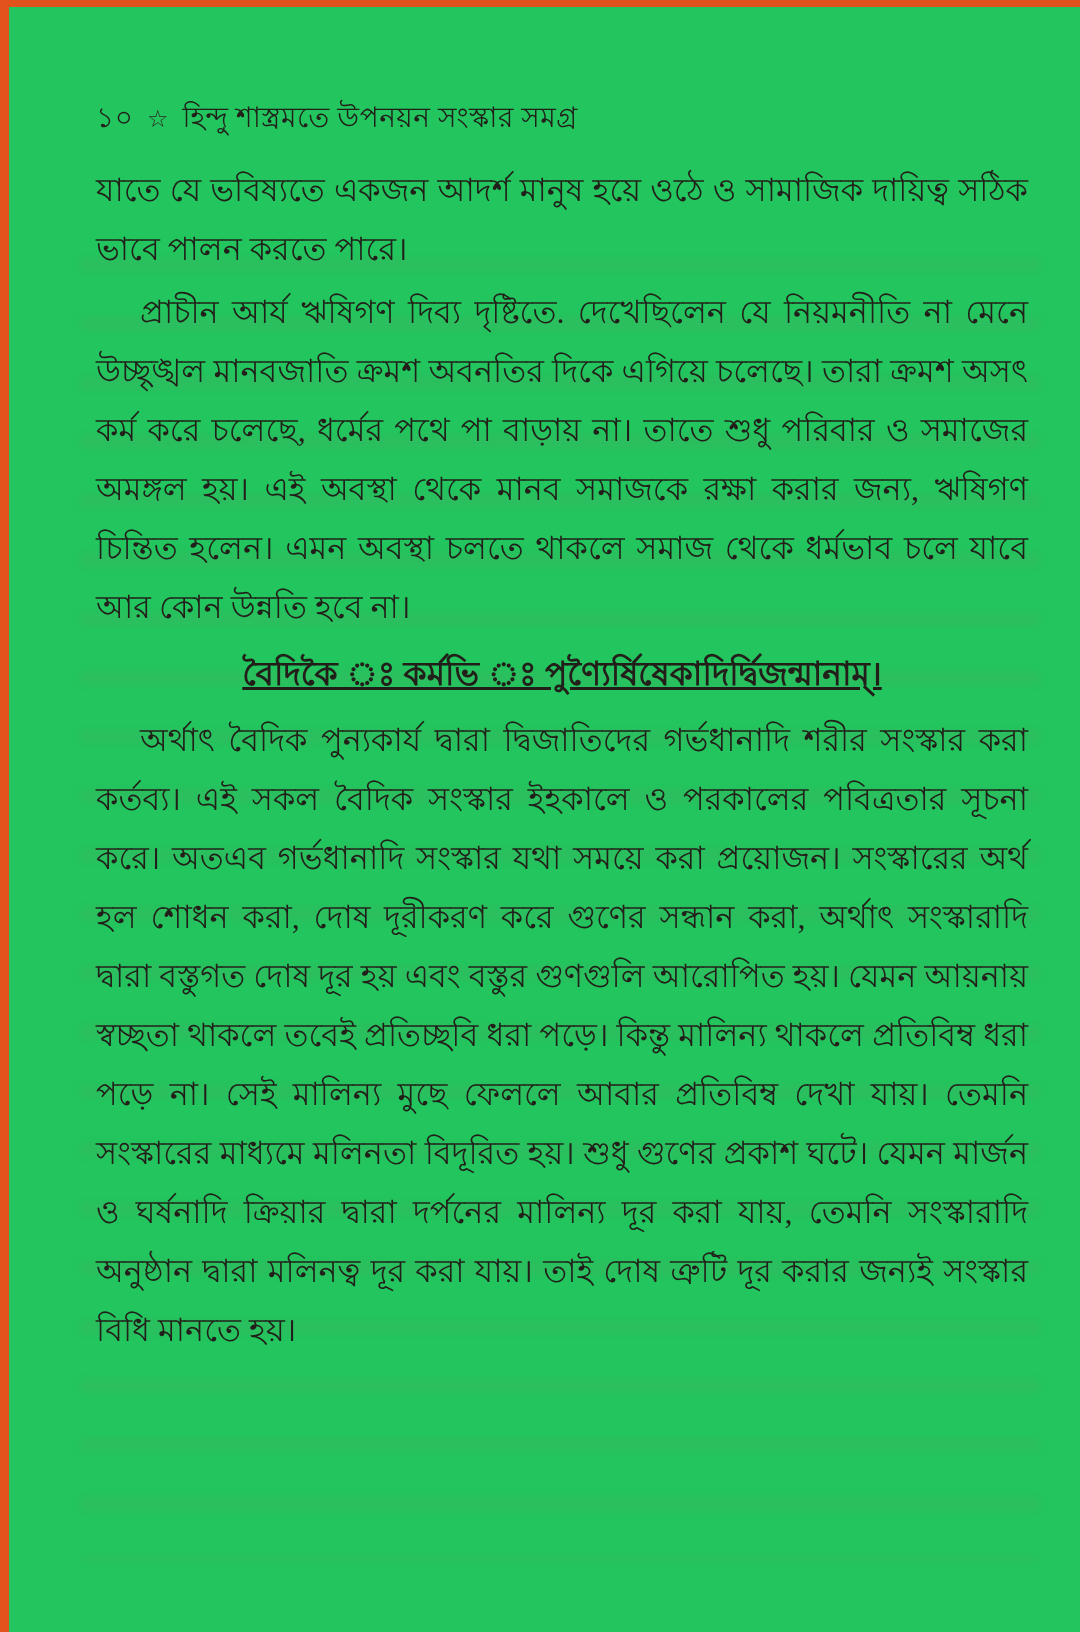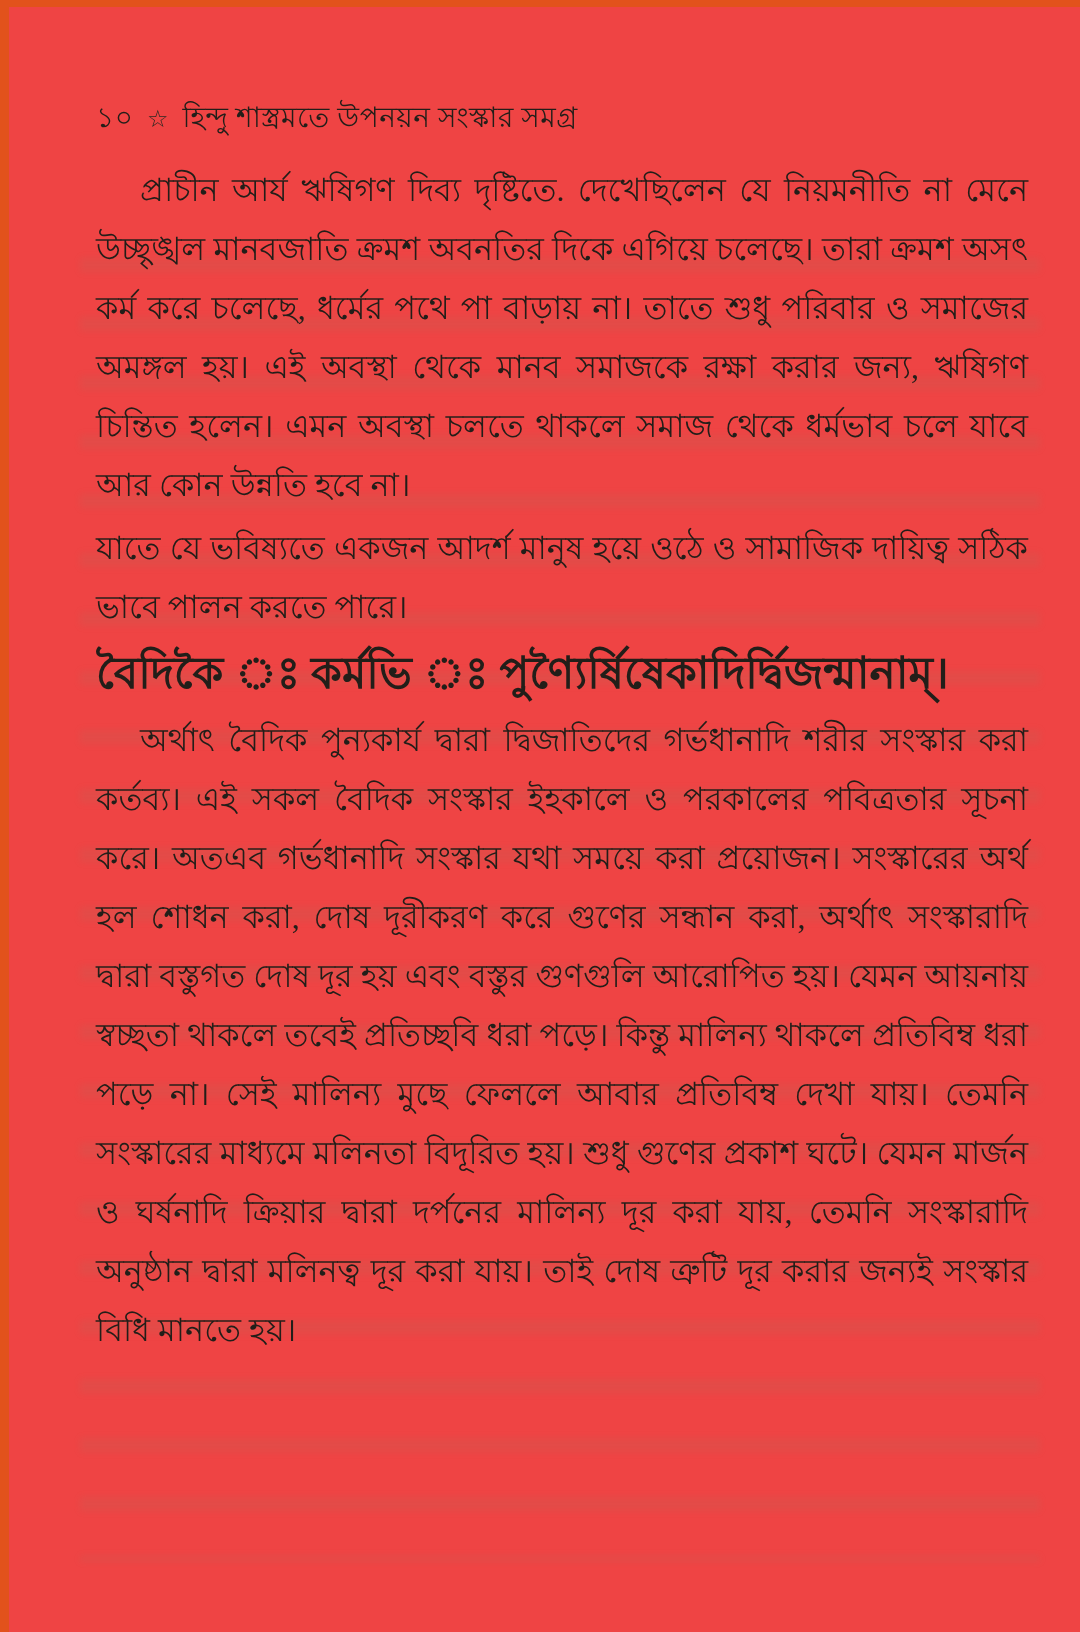--- a/index.html
+++ b/index.html
@@ -5,21 +5,21 @@
   html, body { margin: 0; padding: 0; }
   body {
     font-family: "Liberation Serif", "DejaVu Serif", serif;
     background: #d8d5cd;
   }
   .page {
     position: relative;
     width: 1080px;
     height: 1632px;
     margin: 0 auto;
-    background: #ef4444;
+    background: #22c55e;
     overflow: hidden;
     color: #221e19;
   }
   
   .edge-left {
     position: absolute; left: 0; top: 0;
     width: 9px; height: 100%;
     background: #e2521c;
     z-index: 5;
   }
@@ -58,25 +58,26 @@
   .running-head .star { font-size: 24px; padding: 0 6px; color: #2c2822; }
   .body-text {
     font-size: 32px;
     line-height: 59px;
     text-align: justify;
   }
   .para { margin: 0 0 4px 0; }
   .para.indent { text-indent: 44px; }
   .verse {
     font-weight: 700;
-    text-align: left;
-    font-size: 44px;
+    text-align: center;
+    font-size: 33px;
     line-height: 62px;
     margin: 6px 0 6px 0;
     text-indent: 0;
+    text-decoration: underline;
   }
   .verse .ref { font-weight: 700; padding-left: 10px; }
 </style>
 </head>
 <body>
 
 <div class="page">
 
   <div class="edge-top"></div>
   <div class="edge-left"></div>
@@ -85,23 +86,23 @@
   <div class="content">
 
     <div class="running-head">
       <span>১০</span>
       <span class="star">☆</span>
       <span>হিন্দু শাস্ত্রমতে উপনয়ন সংস্কার সমগ্র</span>
     </div>
 
     <div class="body-text">
 
+      <p class="para">যাতে যে ভবিষ্যতে একজন আদর্শ মানুষ হয়ে ওঠে ও সামাজিক দায়িত্ব সঠিক ভাবে পালন করতে পারে।</p>
+
       <p class="para indent">প্রাচীন আর্য ঋষিগণ দিব্য দৃষ্টিতে. দেখেছিলেন যে নিয়মনীতি না মেনে উচ্ছৃঙ্খল মানবজাতি ক্রমশ অবনতির দিকে এগিয়ে চলেছে। তারা ক্রমশ অসৎ কর্ম করে চলেছে, ধর্মের পথে পা বাড়ায় না। তাতে শুধু পরিবার ও সমাজের অমঙ্গল হয়। এই অবস্থা থেকে মানব সমাজকে রক্ষা করার জন্য, ঋষিগণ চিন্তিত হলেন। এমন অবস্থা চলতে থাকলে সমাজ থেকে ধর্মভাব চলে যাবে আর কোন উন্নতি হবে না।</p>
-
-      <p class="para">যাতে যে ভবিষ্যতে একজন আদর্শ মানুষ হয়ে ওঠে ও সামাজিক দায়িত্ব সঠিক ভাবে পালন করতে পারে।</p>
 
 
       <div class="verse">
         <div>বৈদিকৈ ঃ কর্মভি ঃ পুণ্যৈর্ষিষেকাদির্দ্বিজন্মানাম্।</div>
       </div>
 
       <p class="para indent">অর্থাৎ বৈদিক পুন্যকার্য দ্বারা দ্বিজাতিদের গর্ভধানাদি শরীর সংস্কার করা কর্তব্য। এই সকল বৈদিক সংস্কার ইহকালে ও পরকালের পবিত্রতার সূচনা করে। অতএব গর্ভধানাদি সংস্কার যথা সময়ে করা প্রয়োজন। সংস্কারের অর্থ হল শোধন করা, দোষ দূরীকরণ করে গুণের সন্ধান করা, অর্থাৎ সংস্কারাদি দ্বারা বস্তুগত দোষ দূর হয় এবং বস্তুর গুণগুলি আরোপিত হয়। যেমন আয়নায় স্বচ্ছতা থাকলে তবেই প্রতিচ্ছবি ধরা পড়ে। কিন্তু মালিন্য থাকলে প্রতিবিম্ব ধরা পড়ে না। সেই মালিন্য মুছে ফেললে আবার প্রতিবিম্ব দেখা যায়। তেমনি সংস্কারের মাধ্যমে মলিনতা বিদূরিত হয়। শুধু গুণের প্রকাশ ঘটে। যেমন মার্জন ও ঘর্ষনাদি ক্রিয়ার দ্বারা দর্পনের মালিন্য দূর করা যায়, তেমনি সংস্কারাদি অনুষ্ঠান দ্বারা মলিনত্ব দূর করা যায়। তাই দোষ ত্রুটি দূর করার জন্যই সংস্কার বিধি মানতে হয়।</p>
 
     </div>
   </div>

